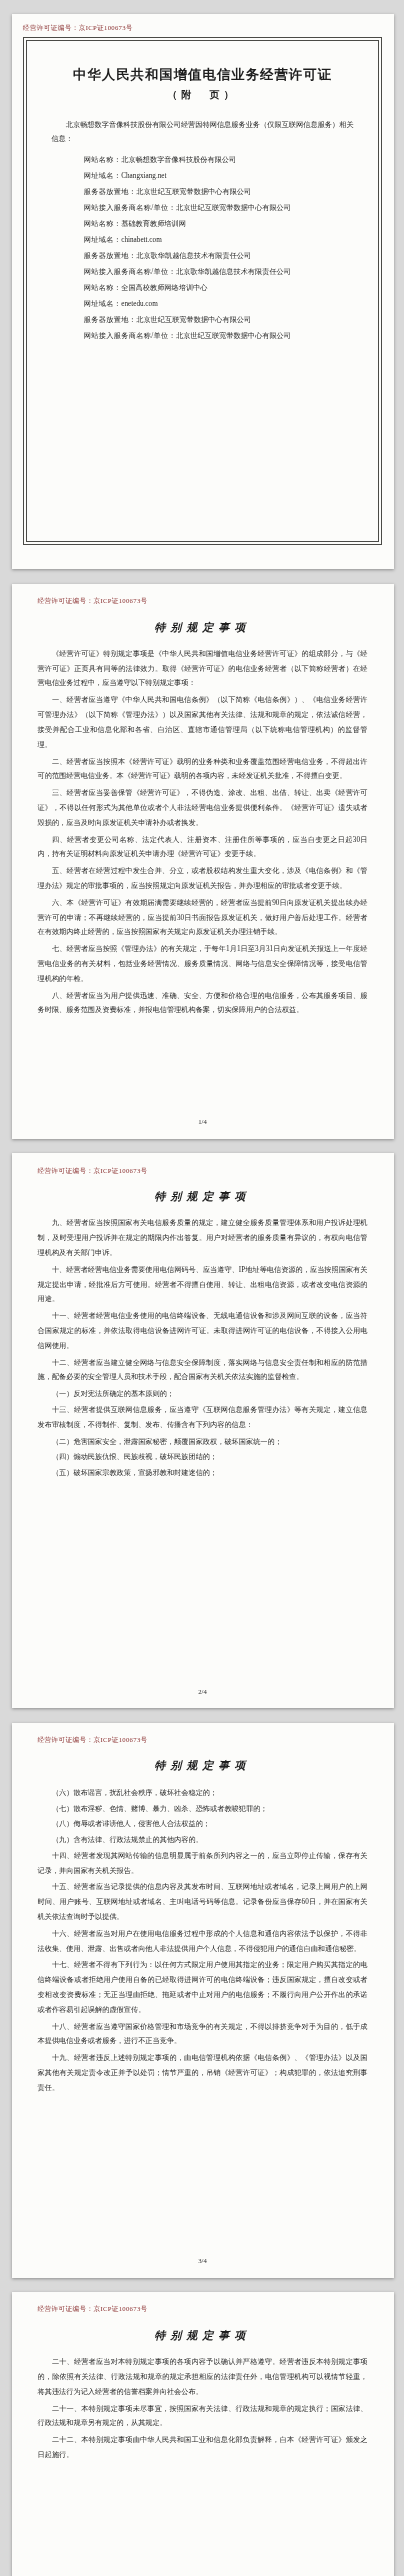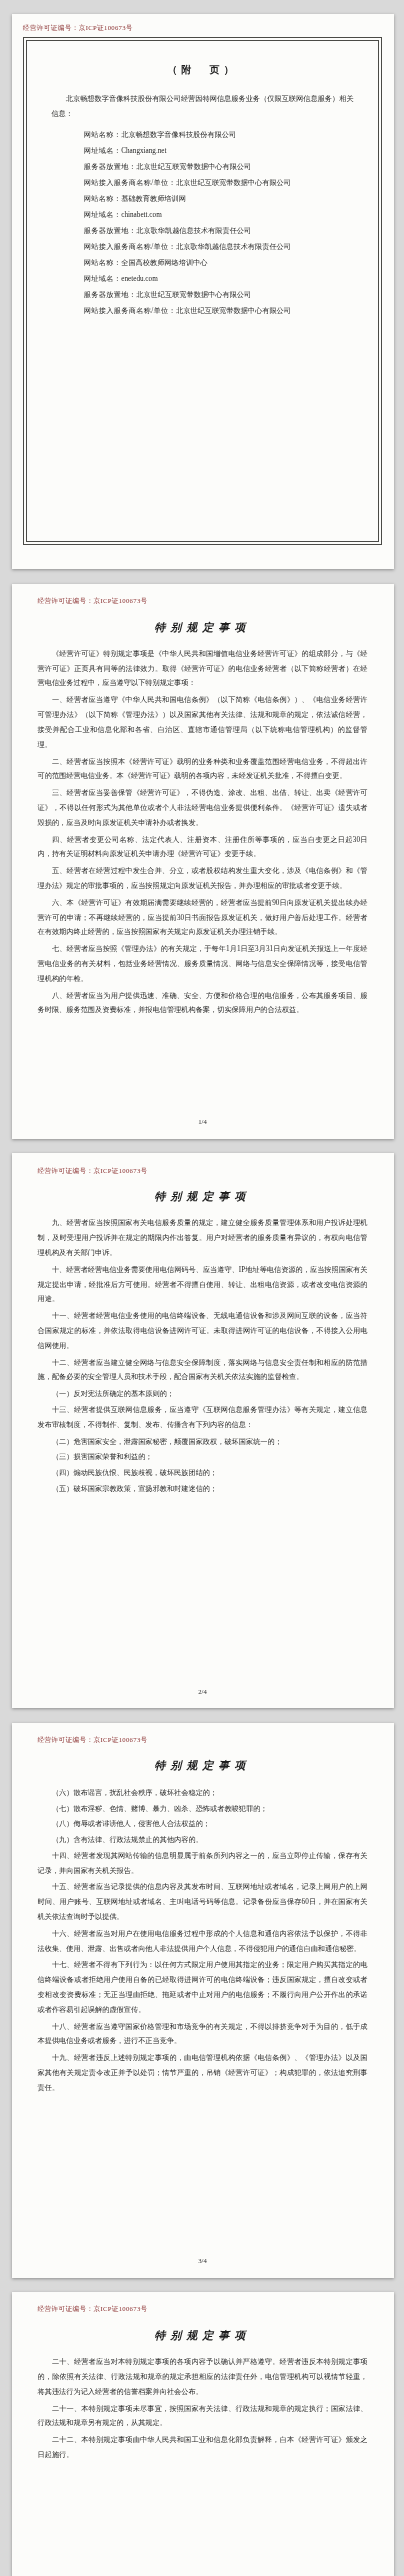--- a/index.html
+++ b/index.html
@@ -104,20 +104,21 @@
 <body>
 
 <div class="canvas">
 
   <div class="page cert-page">
     <div class="page-header">
       <span>经营许可证编号：</span><span>京ICP证100673号</span>
     </div>
     <div class="frame">
       <div class="frame-inner">
+        <div class="cert-title">中华人民共和国增值电信业务经营许可证</div>
         <div class="cert-subtitle">（附　页）</div>
         <p class="cert-intro">北京畅想数字音像科技股份有限公司经营因特网信息服务业务（仅限互联网信息服务）相关信息：</p>
 
         <p class="entry"><span class="entry-label">网站名称：</span><span>北京畅想数字音像科技股份有限公司</span></p>
         <p class="entry"><span class="entry-label">网址域名：</span><span>Changxiang.net</span></p>
         <p class="entry"><span class="entry-label">服务器放置地：</span><span>北京世纪互联宽带数据中心有限公司</span></p>
         <p class="entry"><span class="entry-label">网站接入服务商名称/单位：</span><span>北京世纪互联宽带数据中心有限公司</span></p>
         <p class="entry"><span class="entry-label">网站名称：</span><span>基础教育教师培训网</span></p>
         <p class="entry"><span class="entry-label">网址域名：</span><span>chinabett.com</span></p>
         <p class="entry"><span class="entry-label">服务器放置地：</span><span>北京歌华凯越信息技术有限责任公司</span></p>
@@ -152,21 +153,20 @@
       <span>经营许可证编号：</span><span>京ICP证100673号</span>
     </div>
     <div class="prov-title">特别规定事项</div>
     <p class="para">九、经营者应当按照国家有关电信服务质量的规定，建立健全服务质量管理体系和用户投诉处理机制，及时受理用户投诉并在规定的期限内作出答复。用户对经营者的服务质量有异议的，有权向电信管理机构及有关部门申诉。</p>
     <p class="para">十、经营者经营电信业务需要使用电信网码号、应当遵守、IP地址等电信资源的，应当按照国家有关规定提出申请，经批准后方可使用。经营者不得擅自使用、转让、出租电信资源，或者改变电信资源的用途。</p>
     <p class="para">十一、经营者经营电信业务使用的电信终端设备、无线电通信设备和涉及网间互联的设备，应当符合国家规定的标准，并依法取得电信设备进网许可证。未取得进网许可证的电信设备，不得接入公用电信网使用。</p>
     <p class="para">十二、经营者应当建立健全网络与信息安全保障制度，落实网络与信息安全责任制和相应的防范措施，配备必要的安全管理人员和技术手段，配合国家有关机关依法实施的监督检查。</p>
     <p class="para sub">（一）反对宪法所确定的基本原则的；</p>
     <p class="para">十三、经营者提供互联网信息服务，应当遵守《互联网信息服务管理办法》等有关规定，建立信息发布审核制度，不得制作、复制、发布、传播含有下列内容的信息：</p>
     <p class="para sub">（二）危害国家安全，泄露国家秘密，颠覆国家政权，破坏国家统一的；</p>
-    <p class="para sub">（三）损害国家荣誉和利益的；</p>
     <p class="para sub">（四）煽动民族仇恨、民族歧视，破坏民族团结的；</p>
     <p class="para sub">（五）破坏国家宗教政策，宣扬邪教和封建迷信的；</p>
     <div class="page-num">2/4</div>
   </div>
 
   <div class="page text-page">
     <div class="page-header">
       <span>经营许可证编号：</span><span>京ICP证100673号</span>
     </div>
     <div class="prov-title">特别规定事项</div>

